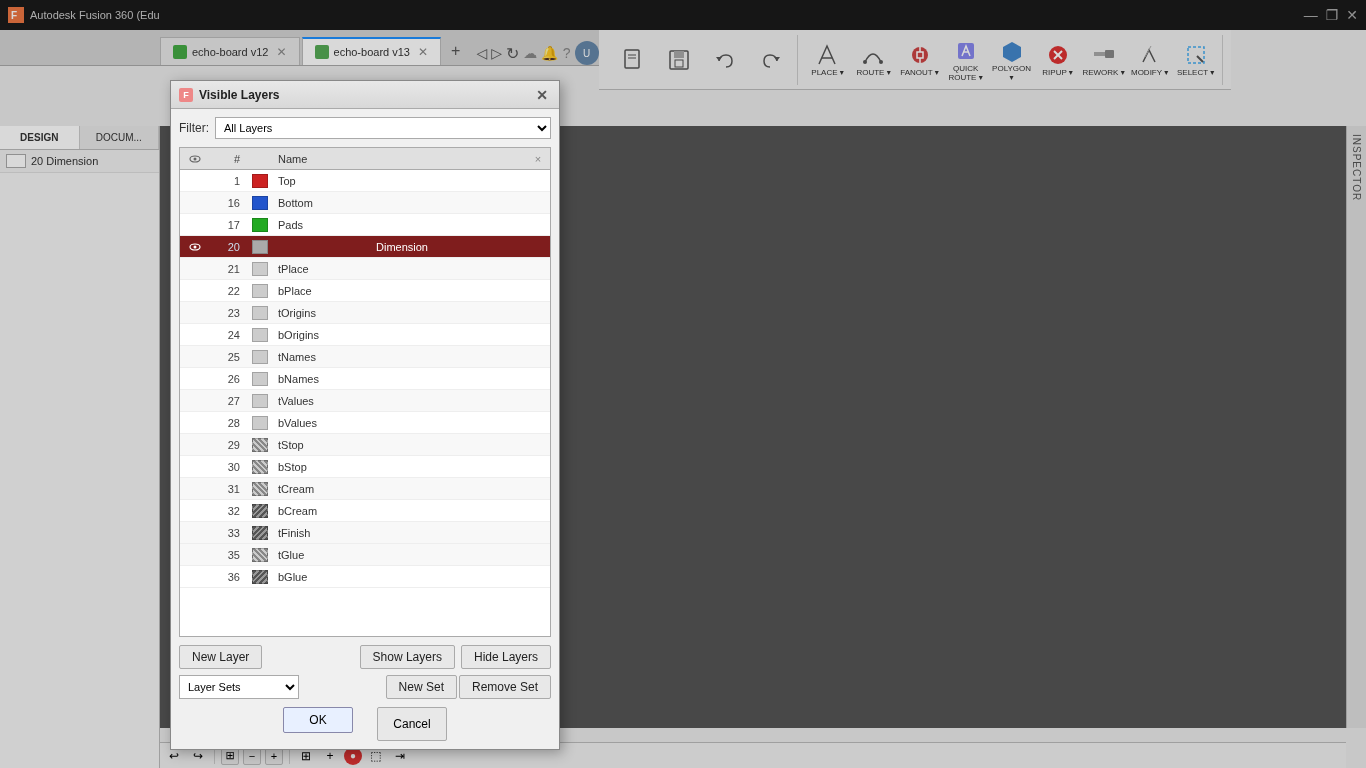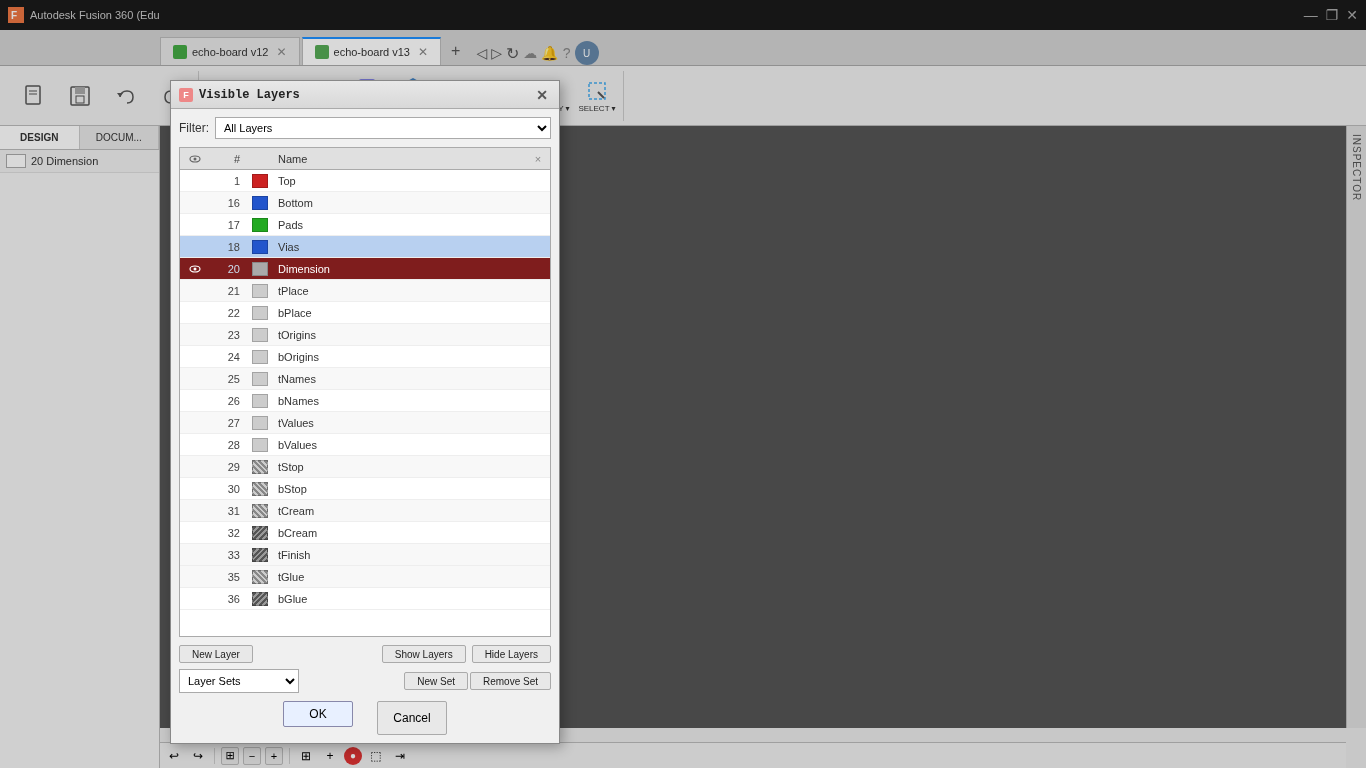--- a/index.html
+++ b/index.html
@@ -30,21 +30,20 @@
     .title-bar-text { flex: 1; }
     .title-bar-controls { display: flex; gap: 8px; }
     .title-bar-btn { cursor: pointer; color: #aaa; font-size: 14px; }
 
     
     .app-body {
       position: absolute;
       top: 30px; left: 0; right: 0; bottom: 0;
       background: #ececec;
       display: flex;
-      flex-direction: column;
     }
 
     
     .tab-bar {
       height: 36px;
       background: #d4d4d4;
       display: flex;
       align-items: flex-end;
       padding-left: 160px;
       border-bottom: 1px solid #aaa;
@@ -289,21 +288,21 @@
       background: #e88;
       border-radius: 2px;
       margin-right: 6px;
       display: flex;
       align-items: center;
       justify-content: center;
       font-size: 9px;
       color: white;
       font-weight: bold;
     }
-    .modal-title-text { flex: 1; font-family: Liberation Mono, monospace; }
+    .modal-title-text { flex: 1; }
     .modal-close {
       width: 18px; height: 18px;
       display: flex;
       align-items: center;
       justify-content: center;
       cursor: pointer;
       font-size: 14px;
       color: #555;
     }
 
@@ -357,21 +356,21 @@
     .col-x { width: 24px; min-width: 24px; display: flex; align-items: center; justify-content: center; font-size: 11px; color: #888; cursor: pointer; }
 
     .layer-row {
       display: flex;
       align-items: center;
       height: 22px;
       border-bottom: 1px solid #eee;
       cursor: pointer;
     }
     .layer-row.selected { background: #7f1d1d; }
-    .layer-row.selected .col-name { color: white; }
+    .layer-row.selected .col-name { color: white; text-align: center; }
     .layer-row.selected .col-num { color: #cde; }
     .layer-row.alt { background: #f8f8f8; }
 
     .swatch {
       width: 16px;
       height: 14px;
       border: 1px solid rgba(0,0,0,0.2);
     }
     .swatch.hatched-gray {
       background: repeating-linear-gradient(
@@ -399,27 +398,27 @@
       gap: 6px;
       margin-top: 8px;
     }
     .btn-row-2 {
       display: flex;
       gap: 2px;
       margin-top: 6px;
       align-items: center;
     }
     .dialog-btn {
-      height: 18px;
+      height: 24px;
       padding: 0 12px;
       background: #e8e8e8;
       border: 1px solid #aaa;
       border-radius: 2px;
       cursor: pointer;
-      font-size: 10px;
+      font-size: 12px;
       color: #222;
       display: flex;
       align-items: center;
       justify-content: center;
     }
 
     .layer-sets-select {
       height: 24px;
       border: 1px solid #aaa;
       background: white;
@@ -735,29 +734,20 @@
         <div class="layer-row">
           <div class="col-eye"></div>
           <div class="col-num">17</div>
           <div class="col-swatch">
               <div class="swatch" style="background:#22aa22;"></div>
             </div>
           <div class="col-name">Pads</div>
           <div class="col-x"></div>
         </div>
 
-        <div class="layer-row alt" style="background:#b8d0f0;">
-          <div class="col-eye"></div>
-          <div class="col-num">18</div>
-          <div class="col-swatch">
-              <div class="swatch" style="background:#2255cc;"></div>
-            </div>
-          <div class="col-name">Vias</div>
-          <div class="col-x"></div>
-        </div>
 
 
         <div class="layer-row selected">
           <div class="col-eye">
             <svg width="14" height="14" viewBox="0 0 14 14">
                 <ellipse cx="7" cy="7" rx="5" ry="3" fill="none" stroke="white" stroke-width="1.2"></ellipse>
                 <circle cx="7" cy="7" r="1.5" fill="white"></circle>
               </svg>
           </div>
           <div class="col-num" style="color:#cde;">20</div>

